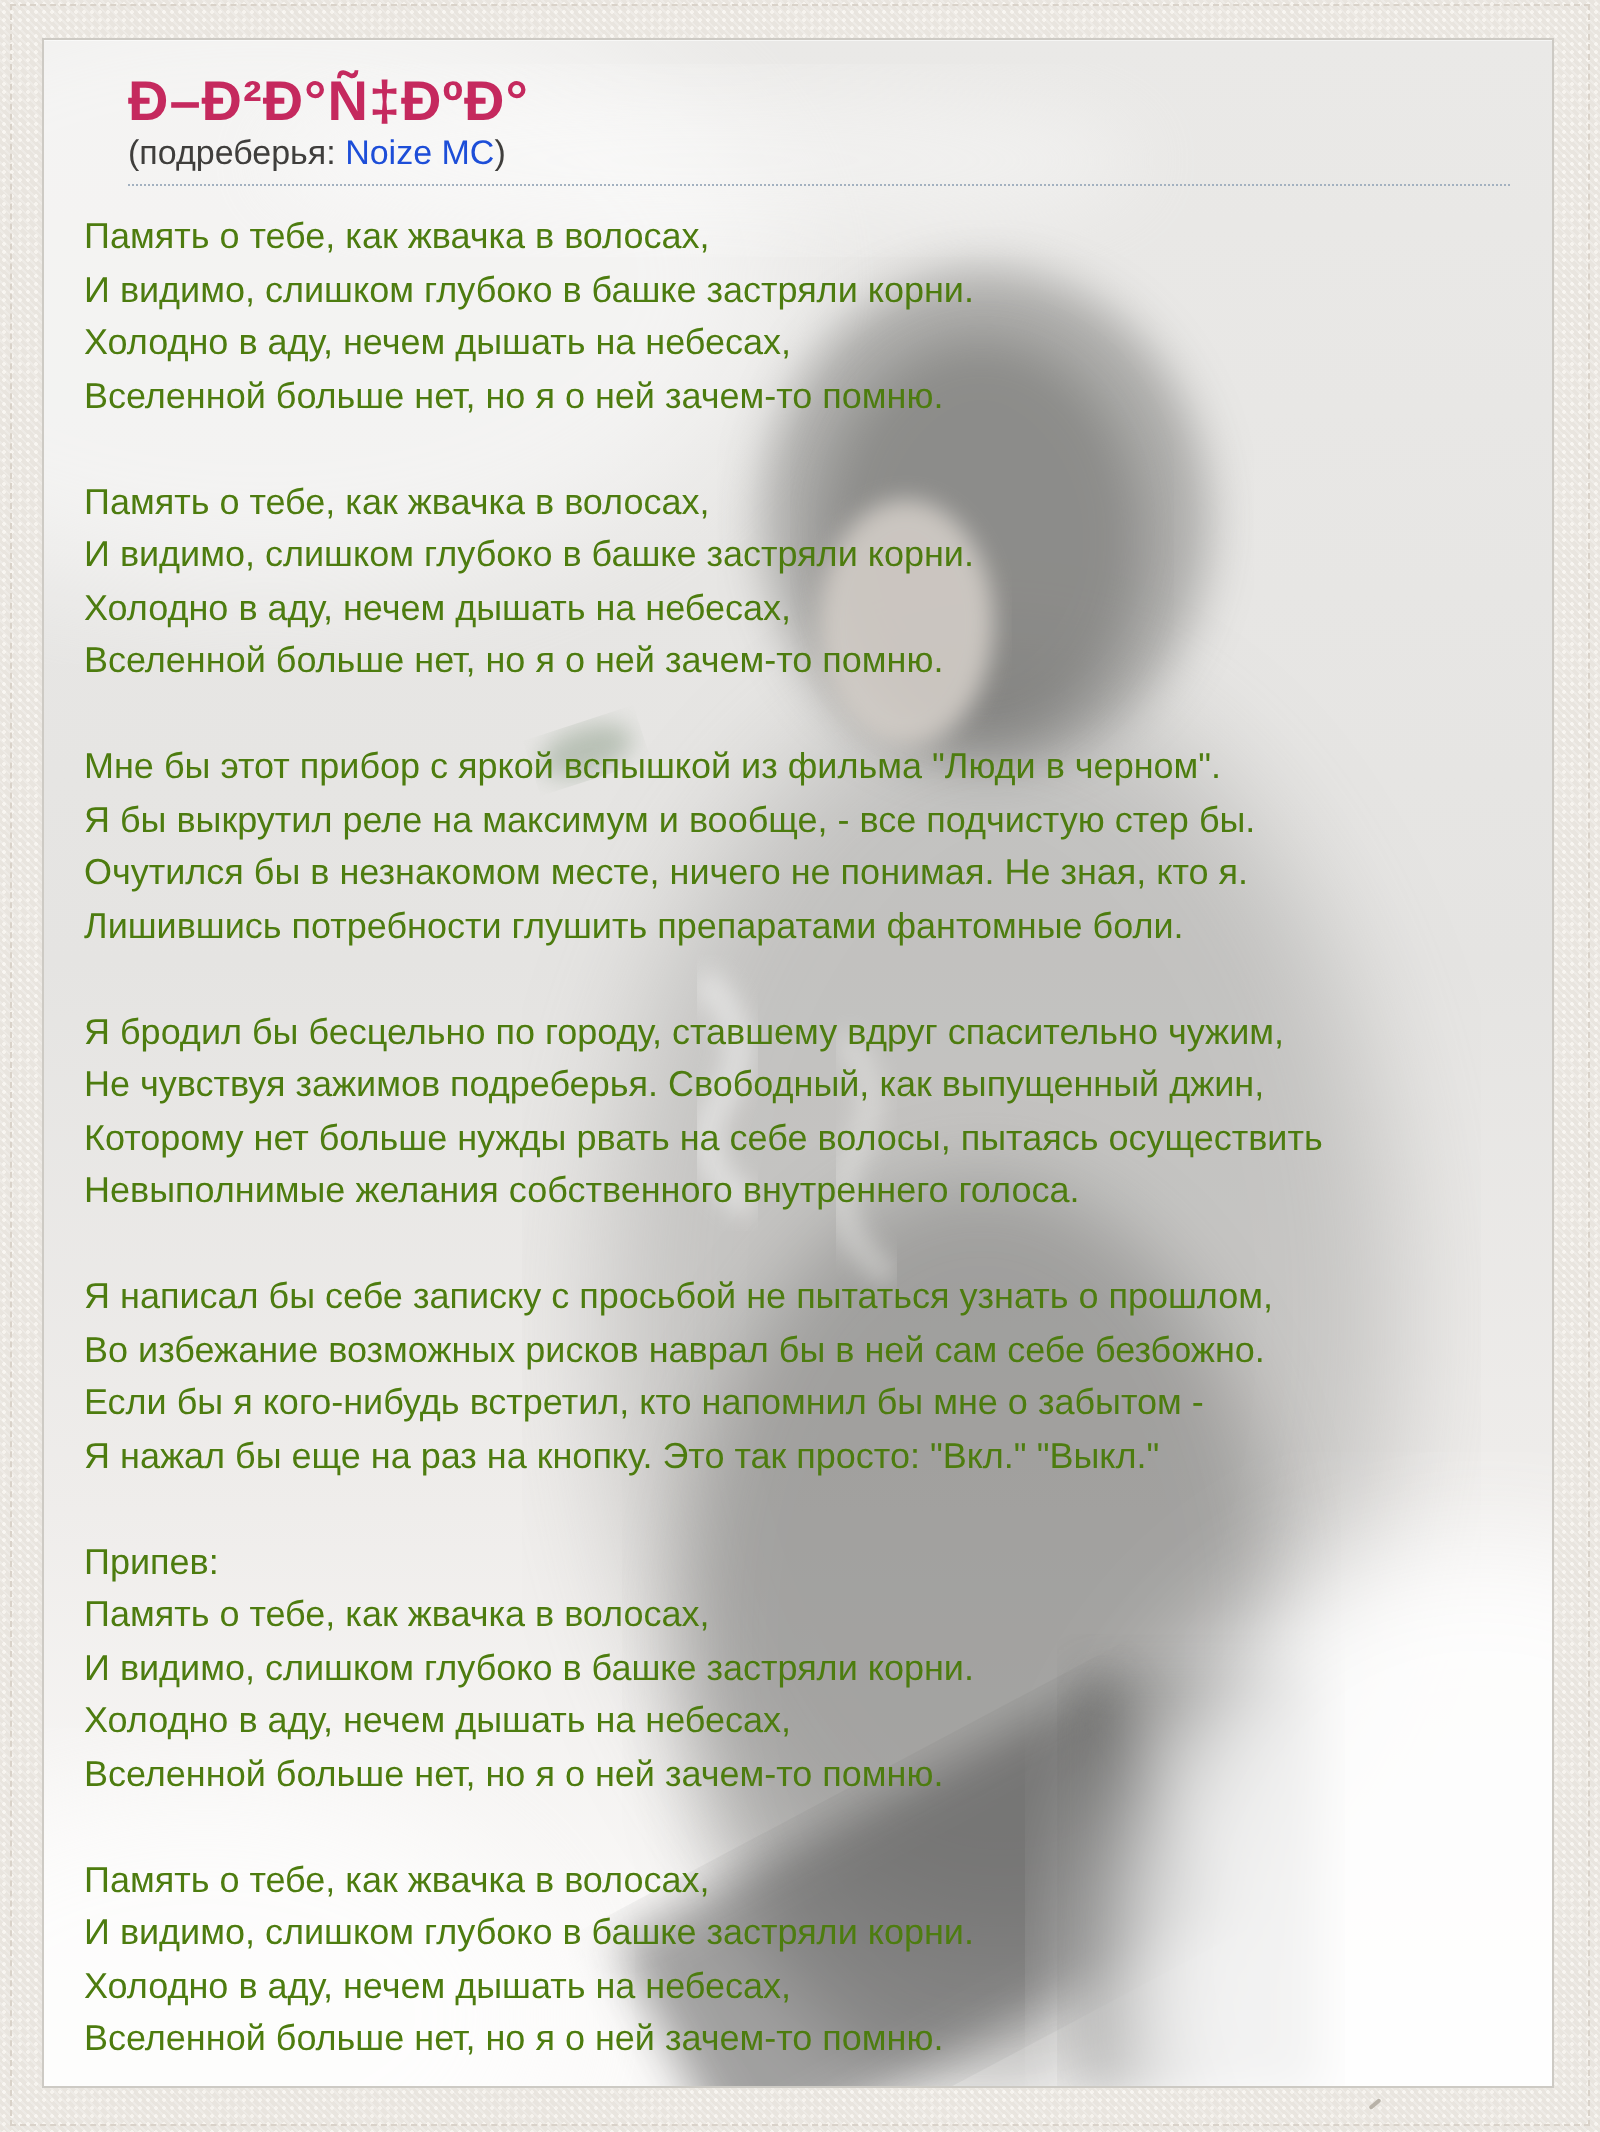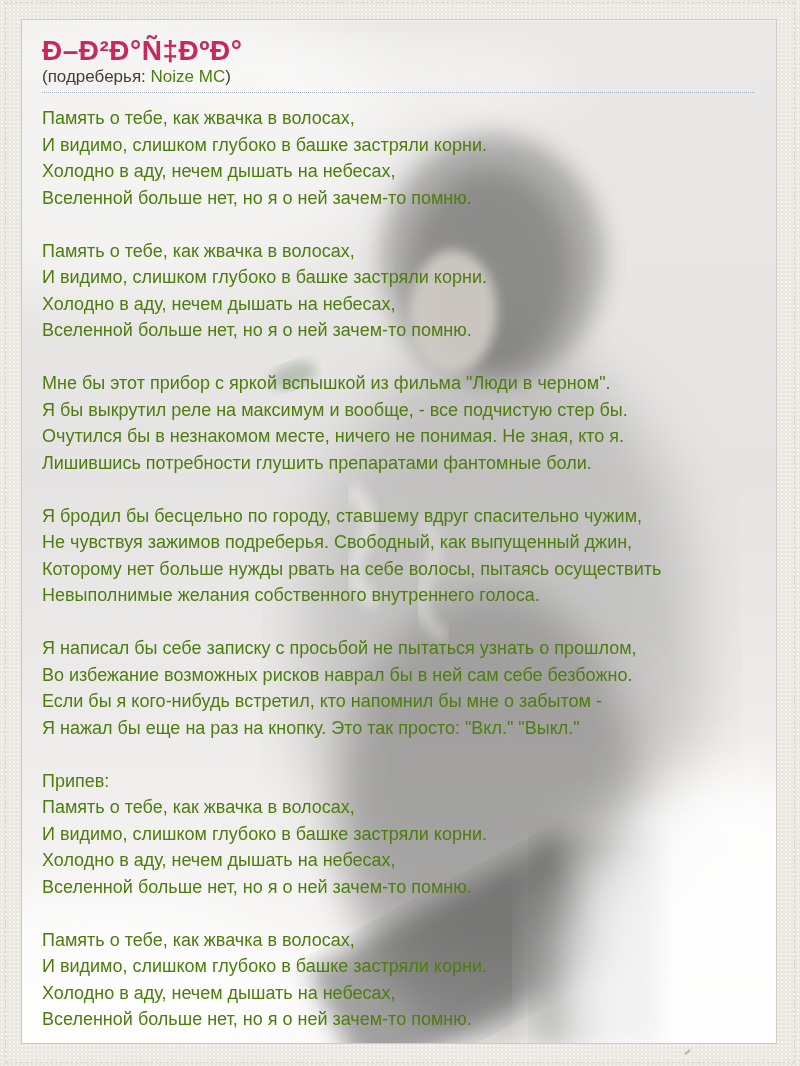--- a/index.html
+++ b/index.html
@@ -49,36 +49,37 @@
   .content {
     position: relative;
     z-index: 2;
     padding: 0 20px;
   }
   .header-block {
     padding-top: 16px;
     margin-right: 1px;
     border-bottom: 1px dotted #a3b1c0;
     padding-bottom: 5px;
+    margin-left: 22px;
   }
   .page-title {
     margin: 0;
     font-size: 28px;
     line-height: 30px;
     font-weight: bold;
     color: #c5295e;
     letter-spacing: 0.5px;
   }
   .performer-line {
     font-size: 17px;
     line-height: 21px;
     color: #3f3e3c;
   }
   .artist-link {
-    color: #4d7c0f;
+    color: #1d4ed8;
     text-decoration: none;
     cursor: pointer;
   }
   .lyrics {
     margin-top: 12px;
     font-size: 18px;
     line-height: 26.5px;
     color: #4d7c0f;
     white-space: pre-line;
   }

